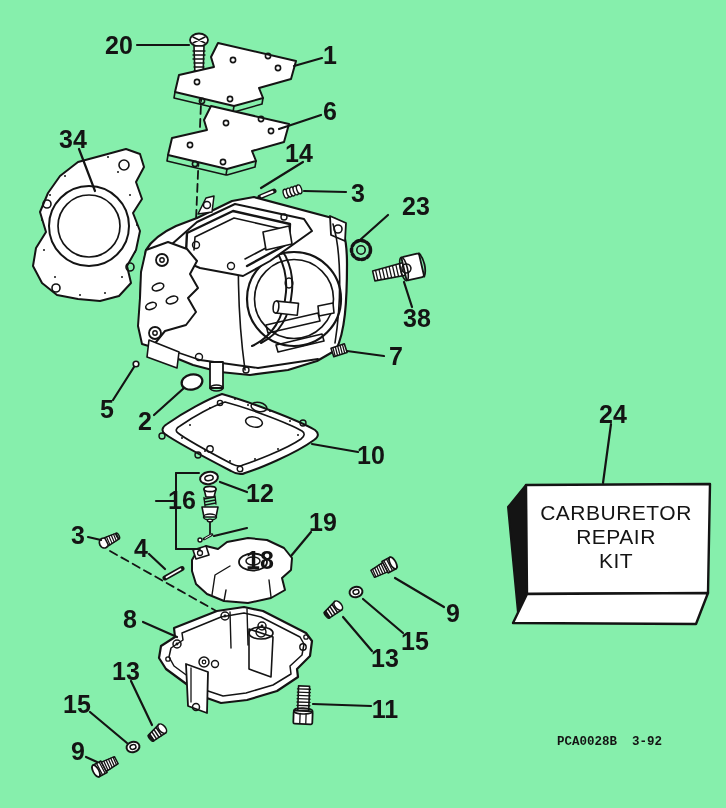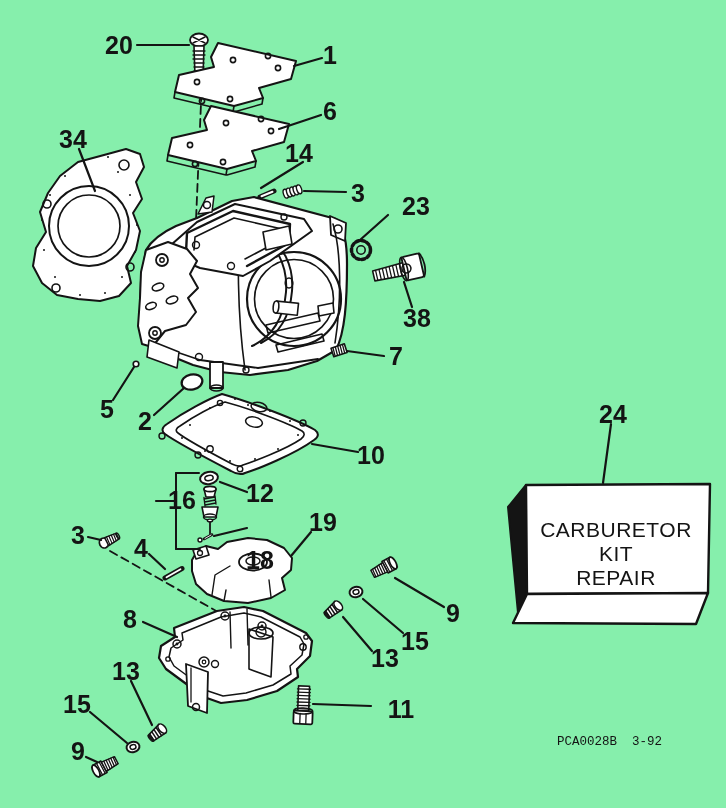--- a/index.html
+++ b/index.html
@@ -8,24 +8,24 @@
   .stage{position:absolute;left:0;top:0;width:726px;height:808px;background:#86efac;}
   svg.art{position:absolute;left:0;top:0;}
   
   .o{fill:#ffffff;stroke:#141414;stroke-linejoin:round;stroke-linecap:round;}
   .n{fill:none;stroke:#141414;stroke-linejoin:round;stroke-linecap:round;}
   .f{fill:#141414;stroke:none;}
   .callout{position:absolute;transform:translate(-50%,-50%);
            font-family:"Liberation Sans",sans-serif;font-weight:bold;
            font-size:25px;color:#141414;white-space:nowrap;line-height:1;}
   .kit-text{position:absolute;left:527px;top:501px;width:178px;text-align:center;
-            font-size:21px;line-height:24px;letter-spacing:.5px;color:#141414;margin-top:17px;}
+            font-size:21px;line-height:24px;letter-spacing:.5px;color:#141414;}
   .footer-code{position:absolute;left:557px;top:735px;
                font-family:"Liberation Mono","DejaVu Sans Mono",monospace;
-               font-size:12.5px;font-weight:normal;white-space:pre;color:#141414;}
+               font-size:12.5px;font-weight:bold;white-space:pre;color:#141414;}
 </style>
 </head>
 <body>
 
 <div class="stage">
 
 <svg class="art" width="726" height="808" viewBox="0 0 726 808">
 
   <defs>
     <g id="plate-a">
@@ -365,28 +365,28 @@
       <div class="callout" style="left: 142px; top: 500px; margin-left: 40px;">16</div>
       <div class="callout" style="left: 260px; top: 493px;">12</div>
       <div class="callout" style="left: 260px; top: 527px; margin-top: 33px;">18</div>
       <div class="callout" style="left: 315px; top: 522px; margin-left: 8px;">19</div>
       <div class="callout" style="left: 78px; top: 535px;">3</div>
       <div class="callout" style="left: 141px; top: 548px;">4</div>
       <div class="callout" style="left: 130px; top: 619px;">8</div>
       <div class="callout" style="left: 126px; top: 671px;">13</div>
       <div class="callout" style="left: 77px; top: 704px;">15</div>
       <div class="callout" style="left: 78px; top: 751px;">9</div>
-      <div class="callout" style="left: 385px; top: 709px; margin-left: 16px;">11</div>
+      <div class="callout" style="left: 385px; top: 709px;">11</div>
       <div class="callout" style="left: 385px; top: 658px;">13</div>
       <div class="callout" style="left: 415px; top: 641px;">15</div>
       <div class="callout" style="left: 453px; top: 613px;">9</div>
       <div class="callout" style="left: 613px; top: 414px;">24</div>
     </div>
 
 <div class="kit-text">
   <div>CARBURETOR</div>
+  <div>REPAIR</div>
   <div>KIT</div>
-  <div>REPAIR</div>
 </div>
 
 <div class="footer-code">PCA0028B  3-92</div>
 
 </div>
 
 </body></html>

